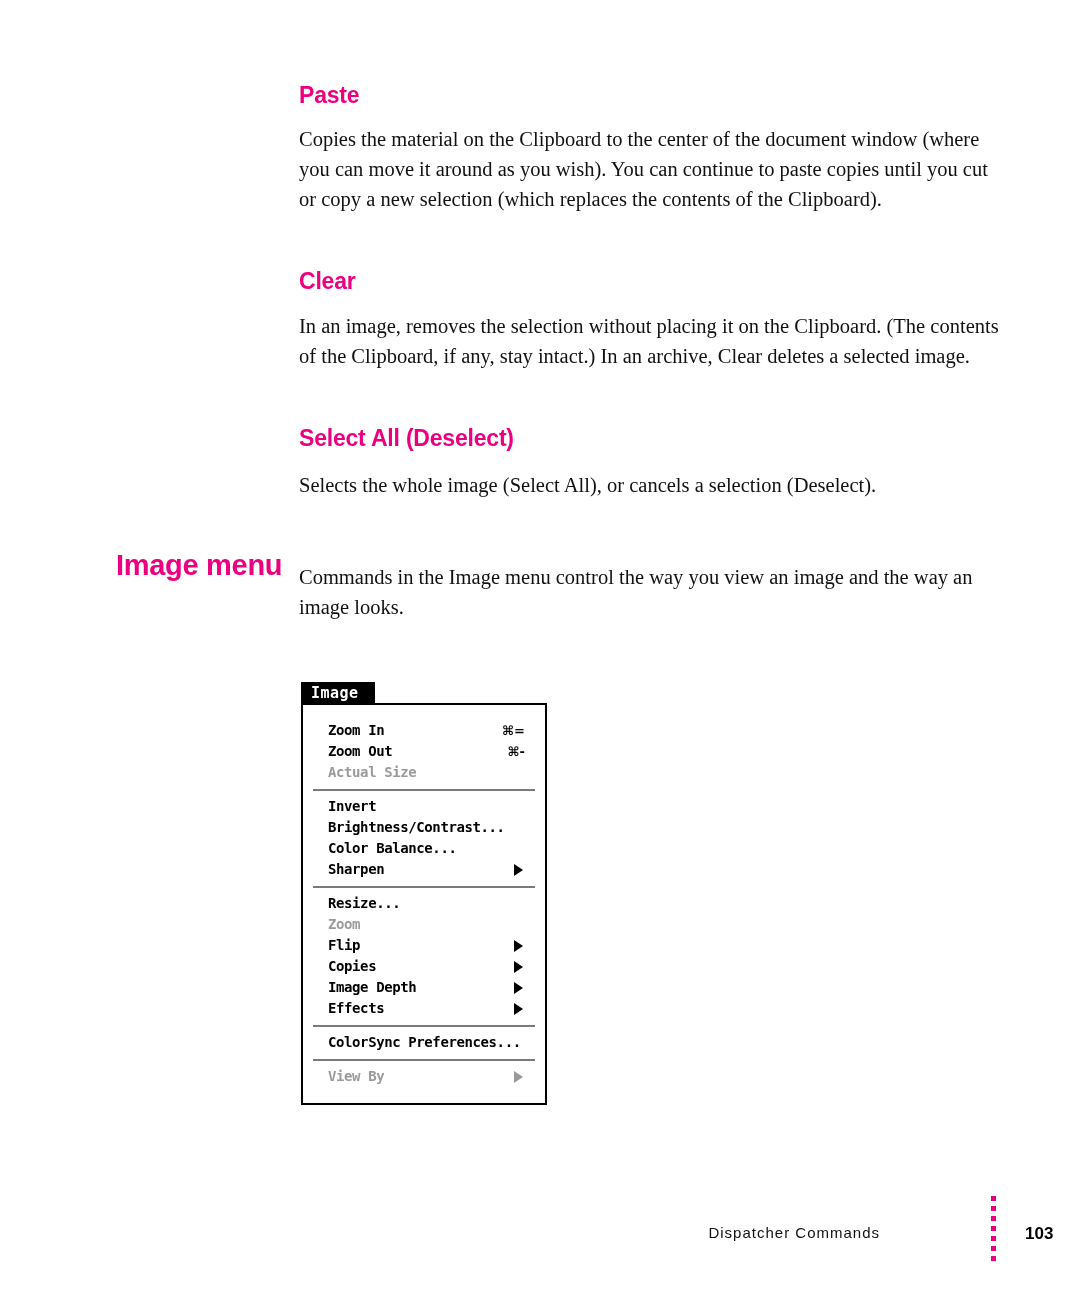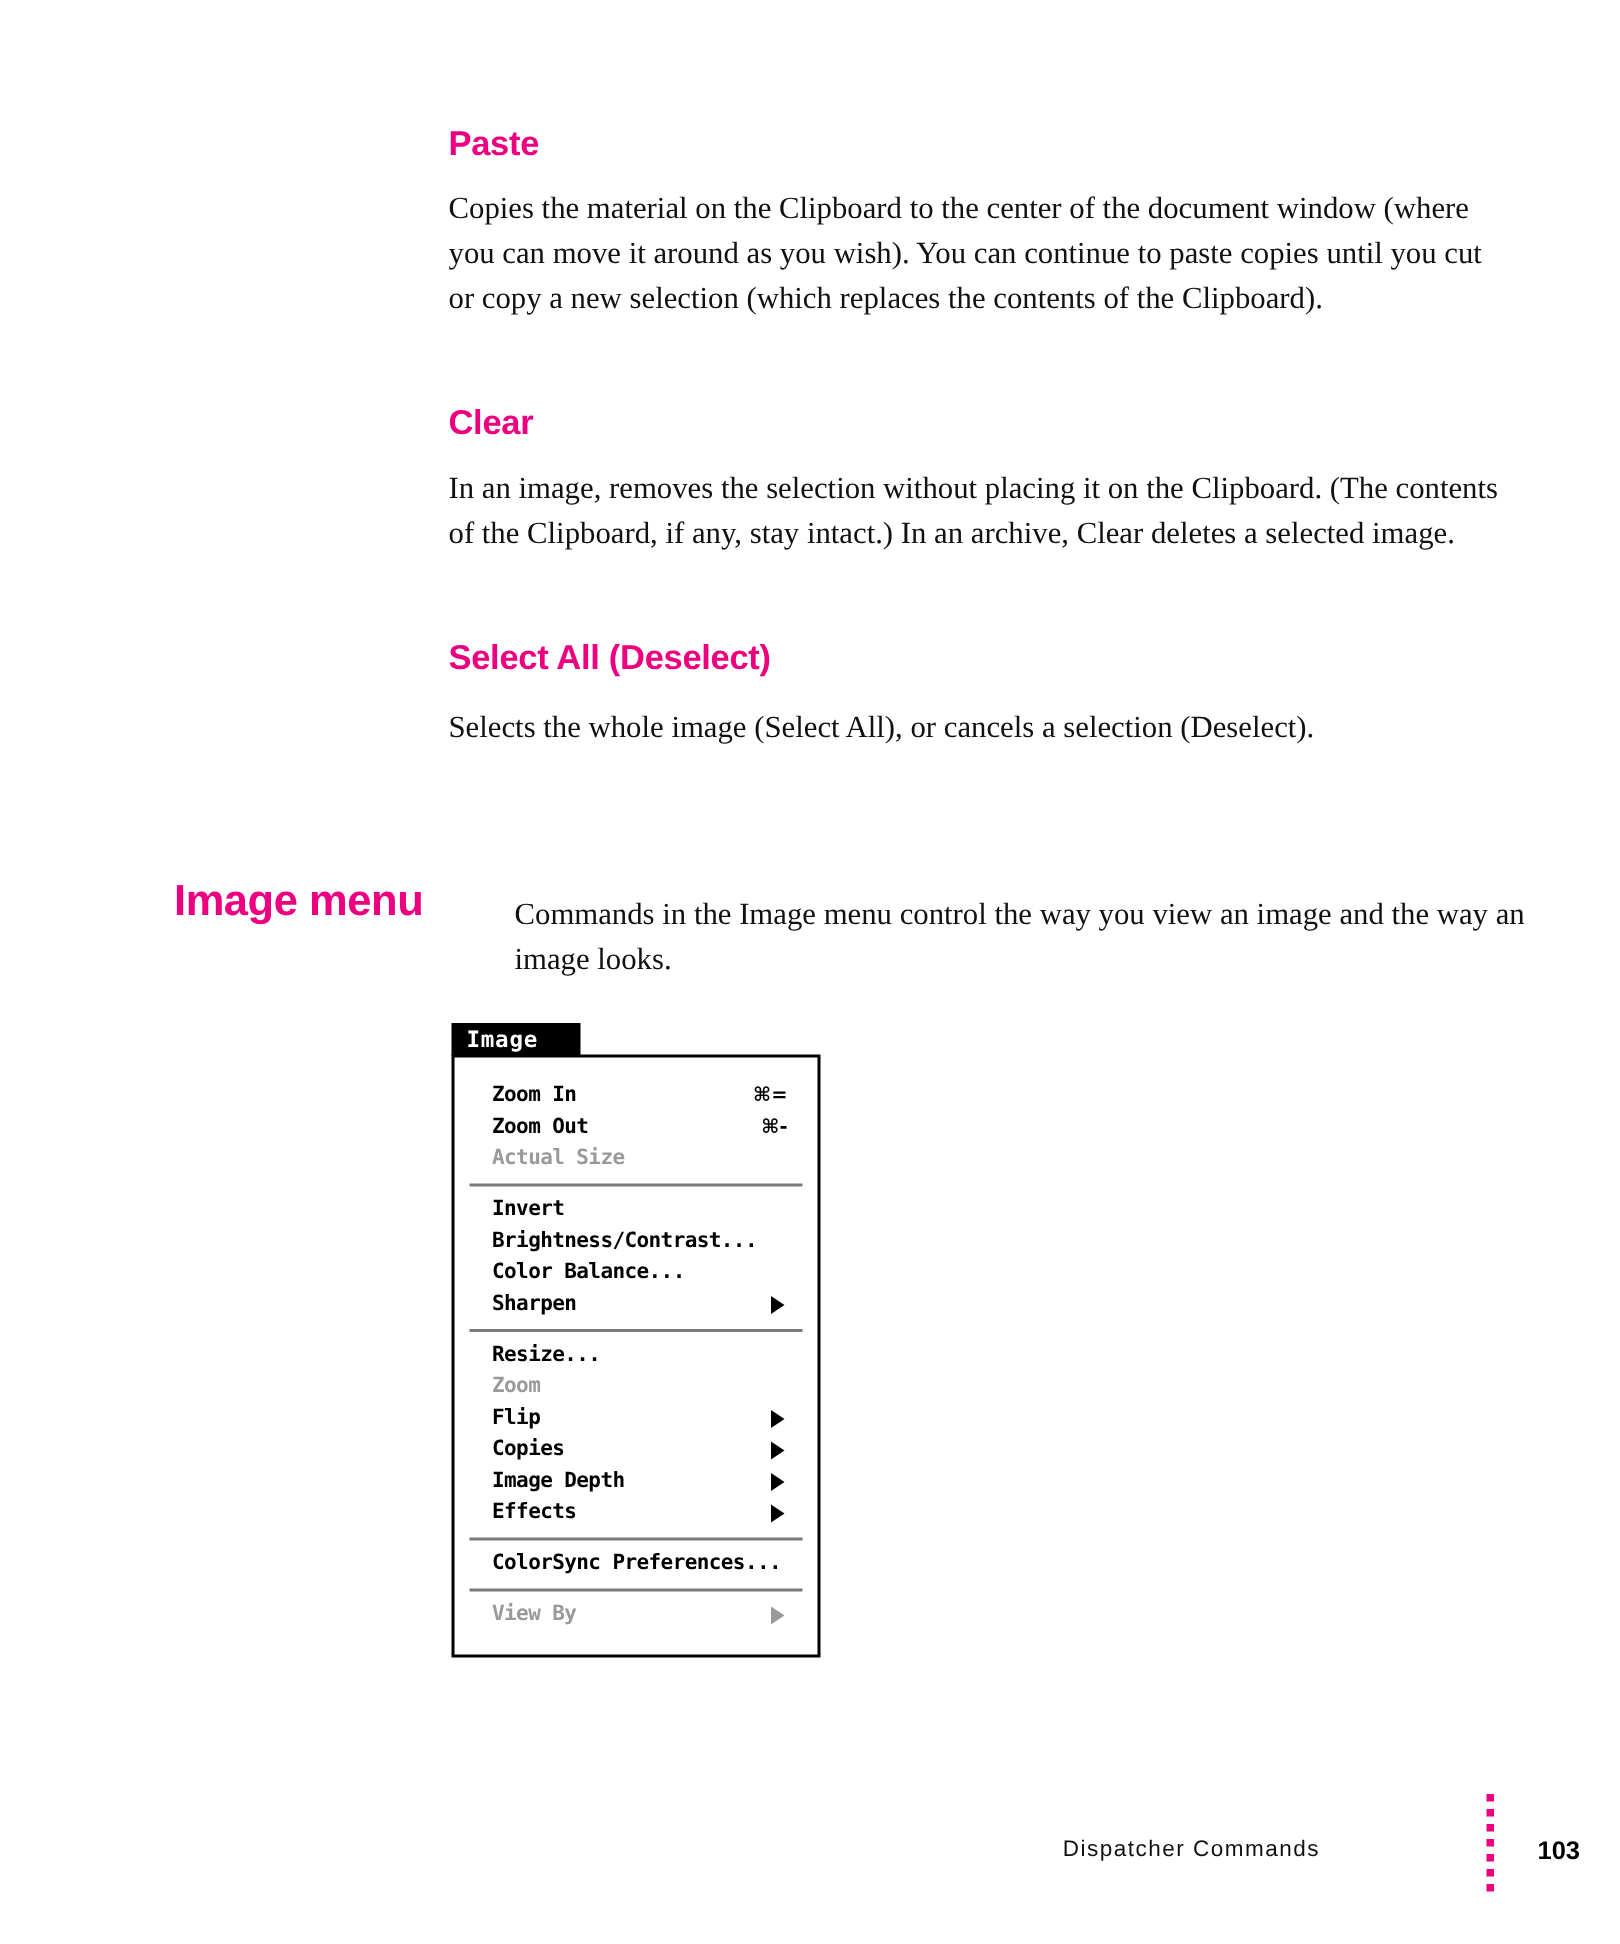--- a/index.html
+++ b/index.html
@@ -59,21 +59,21 @@
   }
   .menu-title {
     position: relative;
     display: inline-block;
     background: #000000;
     color: #ffffff;
     font-family: "DejaVu Sans Mono", "Liberation Mono", monospace;
     font-weight: bold;
     font-size: 15px;
     line-height: 22px;
-    padding: 0 28px 0 10px;
+    padding: 0 16px 0 10px;
     letter-spacing: 0.5px;
     z-index: 3;
   }
   .menu-body {
     position: relative;
     margin-top: -1px;
     background: #ffffff;
     border: 2px solid #000000;
     box-sizing: border-box;
     width: 246px;
@@ -176,22 +176,22 @@
 
   <div class="sec-head" style="top:82px;">Paste</div>
   <div class="body-par" style="top:124px;">Copies the material on the Clipboard to the center of the document window (where you can move it around as you wish). You can continue to paste copies until you cut or copy a new selection (which replaces the contents of the Clipboard).</div>
 
   <div class="sec-head" style="top:268px;text-align:center;">Clear</div>
   <div class="body-par" style="top:311px;">In an image, removes the selection without placing it on the Clipboard. (The contents of the Clipboard, if any, stay intact.) In an archive, Clear deletes a selected image.</div>
 
   <div class="sec-head" style="top:425px;">Select All (Deselect)</div>
   <div class="body-par" style="top:470px;">Selects the whole image (Select All), or cancels a selection (Deselect).</div>
 
-  <div class="chap-head" style="top:549px;margin-top:36px;">Image menu</div>
-  <div class="body-par" style="top:595px;margin-left:44px;">Commands in the Image menu control the way you view an image and the way an image looks.</div>
+  <div class="chap-head" style="top:549px;">Image menu</div>
+  <div class="body-par" style="top:562px;">Commands in the Image menu control the way you view an image and the way an image looks.</div>
 
   <div class="menu-wrap">
     <div class="menu-title">Image</div>
     <div class="menu-body" id="menu-body">
         <div class="menu-group">
           <div class="menu-item"><span>Zoom In</span><span class="shortcut">⌘=</span></div>
           <div class="menu-item"><span>Zoom Out</span><span class="shortcut">⌘-</span></div>
           <div class="menu-item disabled"><span>Actual Size</span></div>
         </div>
         <div class="menu-group">

